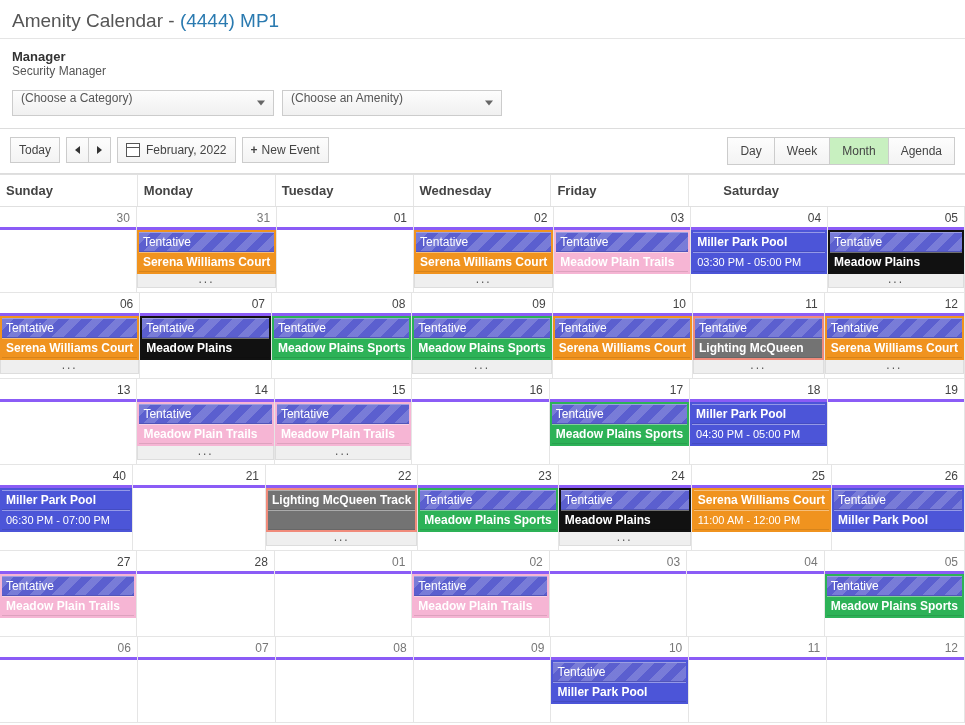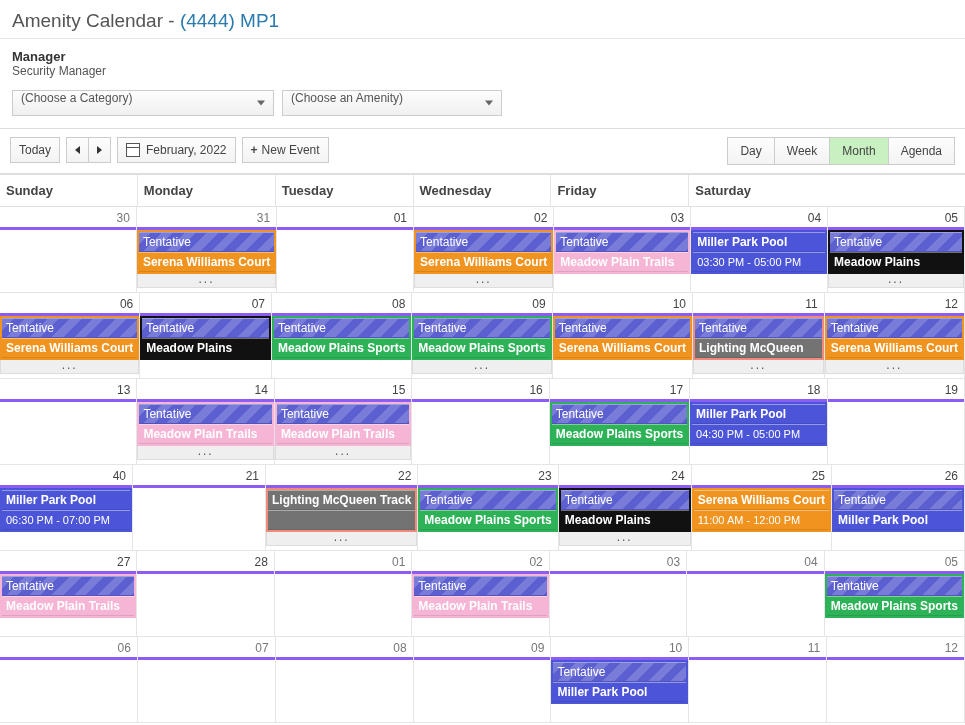--- a/index.html
+++ b/index.html
@@ -77,21 +77,21 @@
     border-left: 1px solid #ccc;
     background: linear-gradient(#fdfdfd, #f3f3f3);
     cursor: pointer;
   }
   .view-switch .vbtn:first-child { border-left: none; }
   .view-switch .vbtn.active { background: #c8f0c0; }
 
   .grid { display: flex; flex-direction: column; border-radius: 24px; }
   .dow-row { display: grid; grid-template-columns: repeat(7, 1fr); border-top: 1px solid #e0e0e0; border-bottom: 1px solid #e0e0e0; background:#fff; }
   .dow-cell { padding: 8px 6px; font-size: 13px; font-weight: 600; color: #444; border-right: 1px solid #e5e5e5; }
-  .dow-cell:last-child { border-right: none; }
+  .dow-cell:last-child { border-right: none; margin-left: 28px; }
   .week { display: grid; grid-template-columns: repeat(7, 1fr); }
   .day {
     position: relative;
     min-height: 86px;
     border-right: 1px solid #e5e5e5;
     border-bottom: 1px solid #e5e5e5;
     background: #fff;
     padding: 0;
   }
   .daynum {

